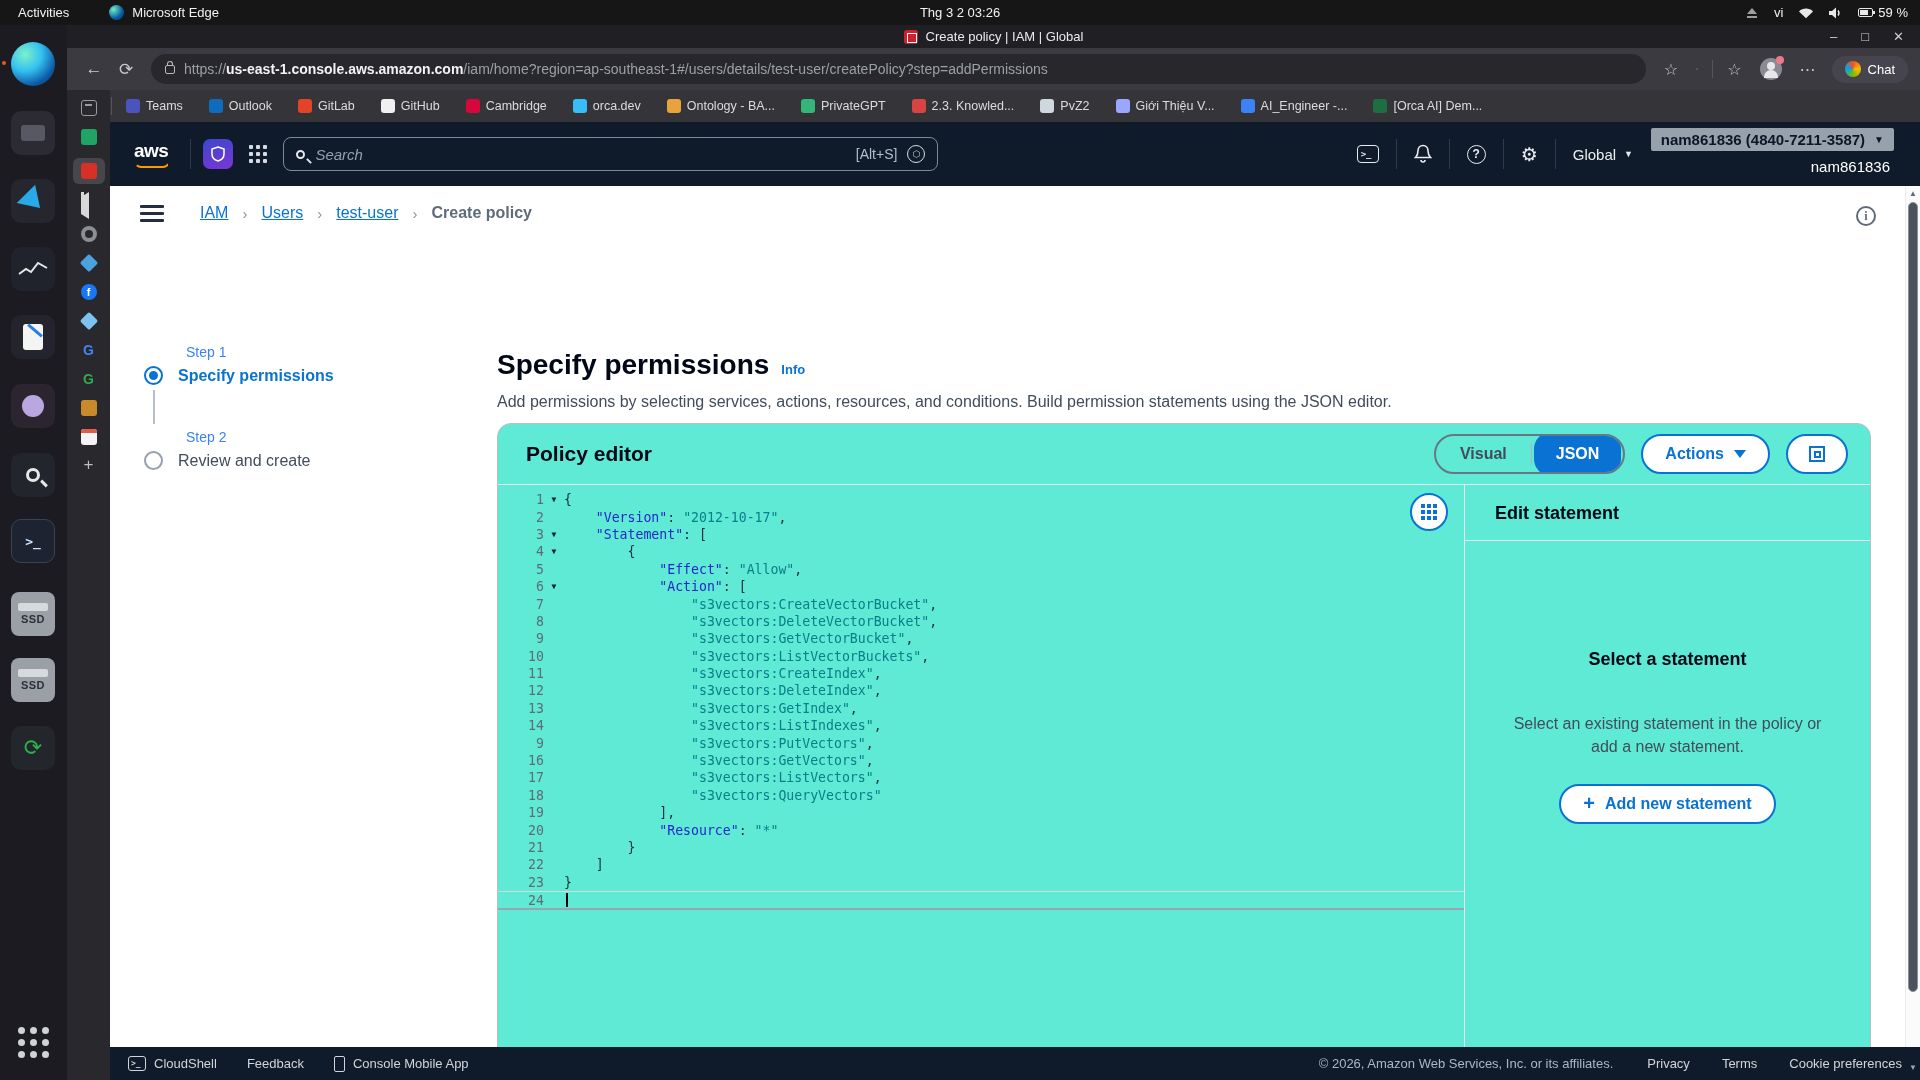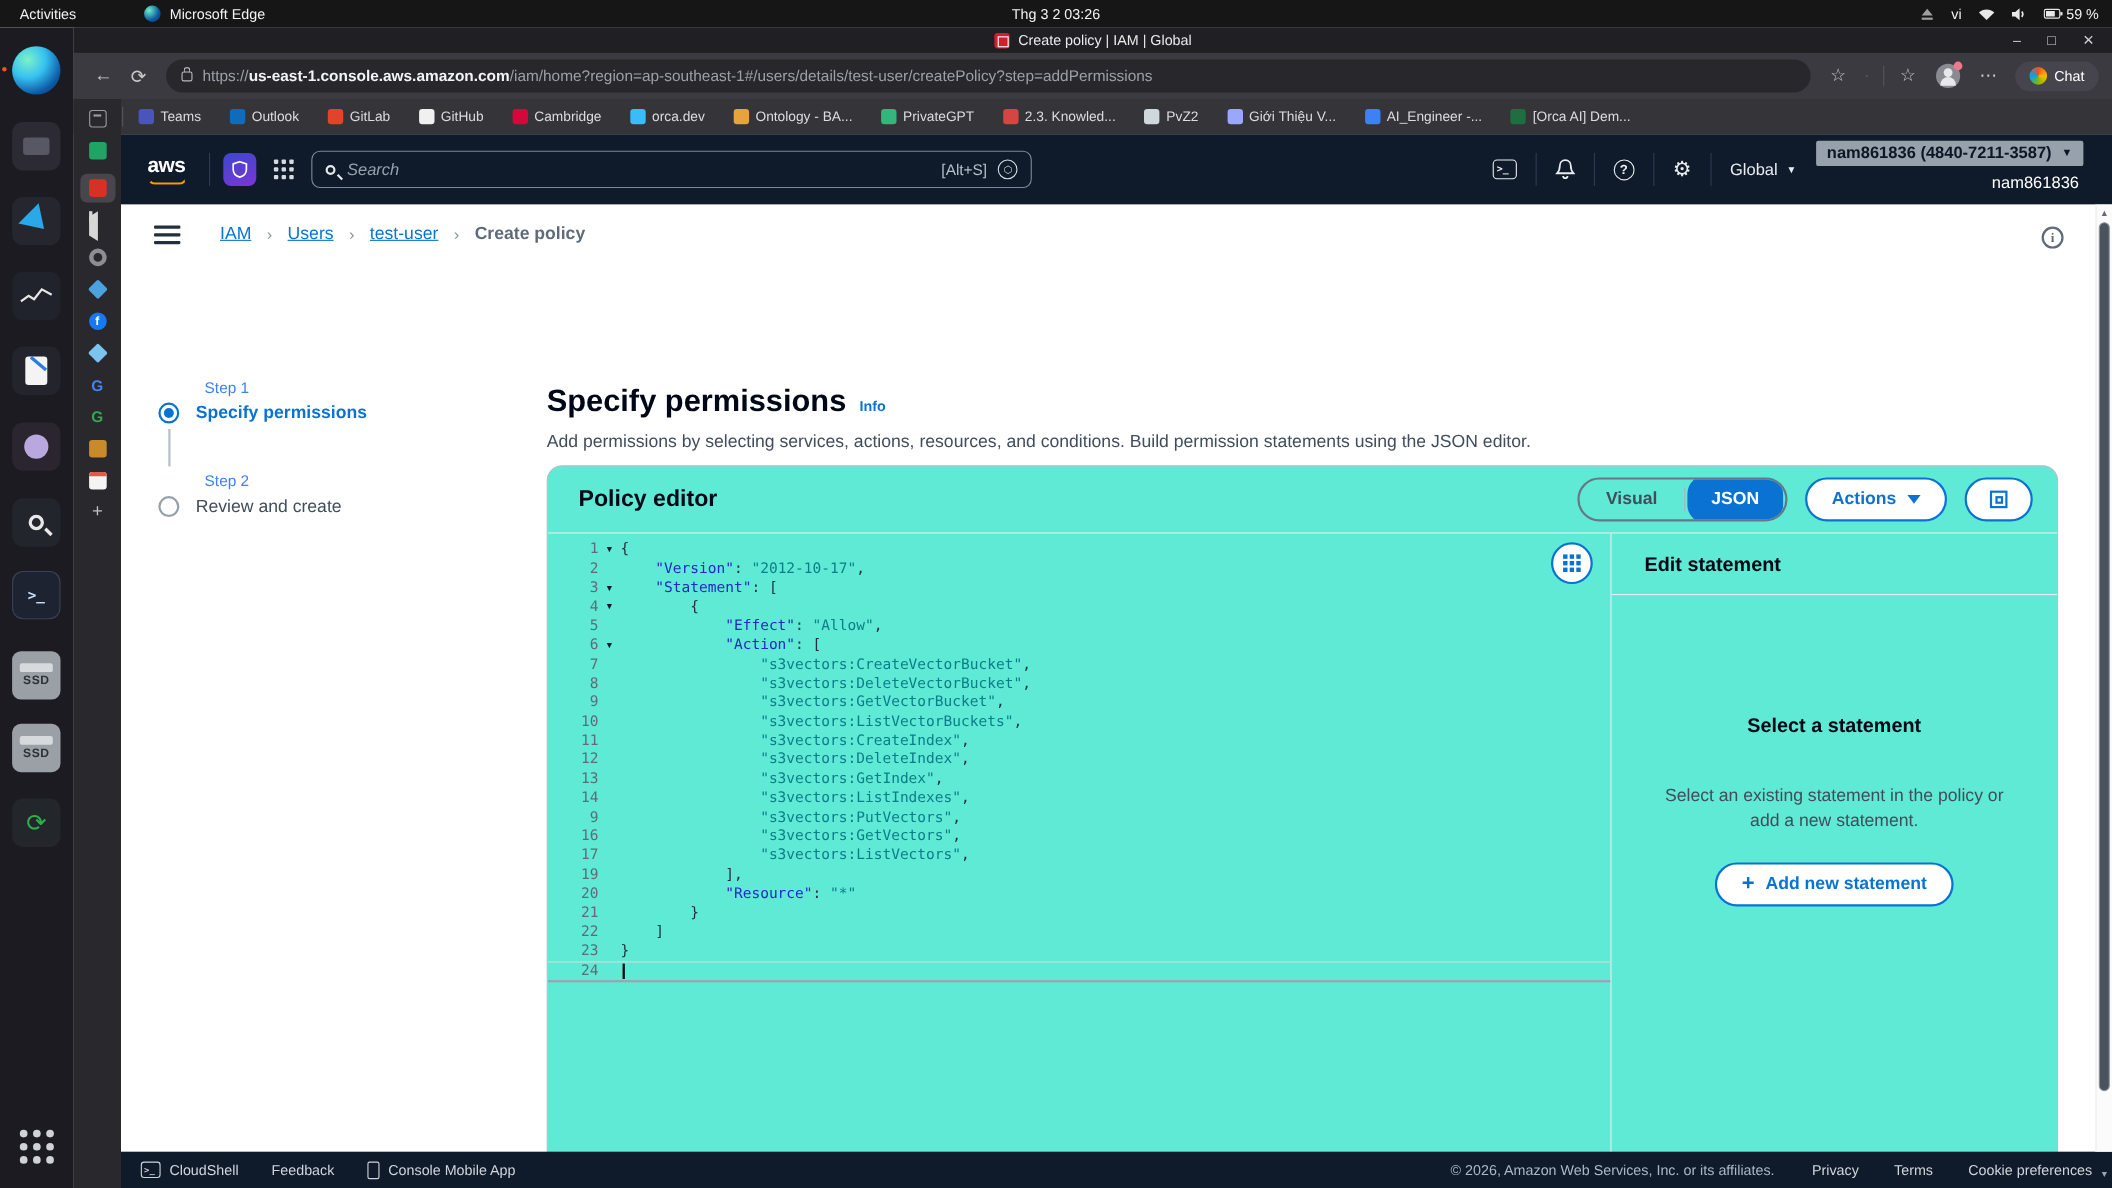--- a/index.html
+++ b/index.html
@@ -1,21 +1,21 @@
 <!DOCTYPE html>
 <html><head>
 <meta charset="utf-8">
 <style>
   *{margin:0;padding:0;box-sizing:border-box;}
   html,body{width:1920px;height:1080px;}
   body{position:relative;overflow:hidden;background:#fff;font-family:"Liberation Sans",sans-serif;}
 
   
   .topbar{position:absolute;top:0;left:0;width:1920px;height:25px;background:#161616;color:#f2f2f2;font-size:13px;display:flex;align-items:center;z-index:50;}
-  .tb-left{display:flex;align-items:center;gap:62px;margin-left:18px;}
+  .tb-left{display:flex;align-items:center;gap:40px;margin-left:18px;}
   .tb-app{display:flex;align-items:center;gap:8px;}
   .edge-mini{width:15px;height:15px;border-radius:50%;background:radial-gradient(circle at 30% 30%,#6cf0c2,#0c59a4 60%,#073a6b);}
   .tb-clock{position:absolute;left:50%;transform:translateX(-50%);}
   .tb-right{position:absolute;right:12px;display:flex;align-items:center;gap:15px;}
   .eject{width:14px;height:10px;position:relative;opacity:.75;}
   .eject:before{content:"";position:absolute;left:2px;top:0;border-left:5px solid transparent;border-right:5px solid transparent;border-bottom:6px solid #cdcdcd;}
   .eject:after{content:"";position:absolute;left:2px;bottom:0;width:10px;height:2px;background:#cdcdcd;}
   .batt{display:flex;align-items:center;gap:5px;}
   .batt-body{width:15px;height:9px;border:1px solid #e8e8e8;border-radius:2px;position:relative;}
   .batt-body:after{content:"";position:absolute;right:-3px;top:2px;width:2px;height:3px;background:#e8e8e8;}
@@ -617,20 +617,25 @@
                     <span class="ln">16</span>
                     <span class="fold"></span>
                     <span class="cd">                <span class="tok-s">"s3vectors:GetVectors"</span><span class="tok-p">,</span></span>
                   </div>
                   <div class="cl">
                     <span class="ln">17</span>
                     <span class="fold"></span>
                     <span class="cd">                <span class="tok-s">"s3vectors:ListVectors"</span><span class="tok-p">,</span></span>
                   </div>
                   <div class="cl">
+                    <span class="ln">18</span>
+                    <span class="fold"></span>
+                    <span class="cd">                <span class="tok-s">"s3vectors:QueryVectors"</span></span>
+                  </div>
+                  <div class="cl">
                     <span class="ln">19</span>
                     <span class="fold"></span>
                     <span class="cd">            <span class="tok-p">],</span></span>
                   </div>
                   <div class="cl">
                     <span class="ln">20</span>
                     <span class="fold"></span>
                     <span class="cd">            <span class="tok-k">"Resource"</span><span class="tok-p">: </span><span class="tok-s">"*"</span></span>
                   </div>
                   <div class="cl">

